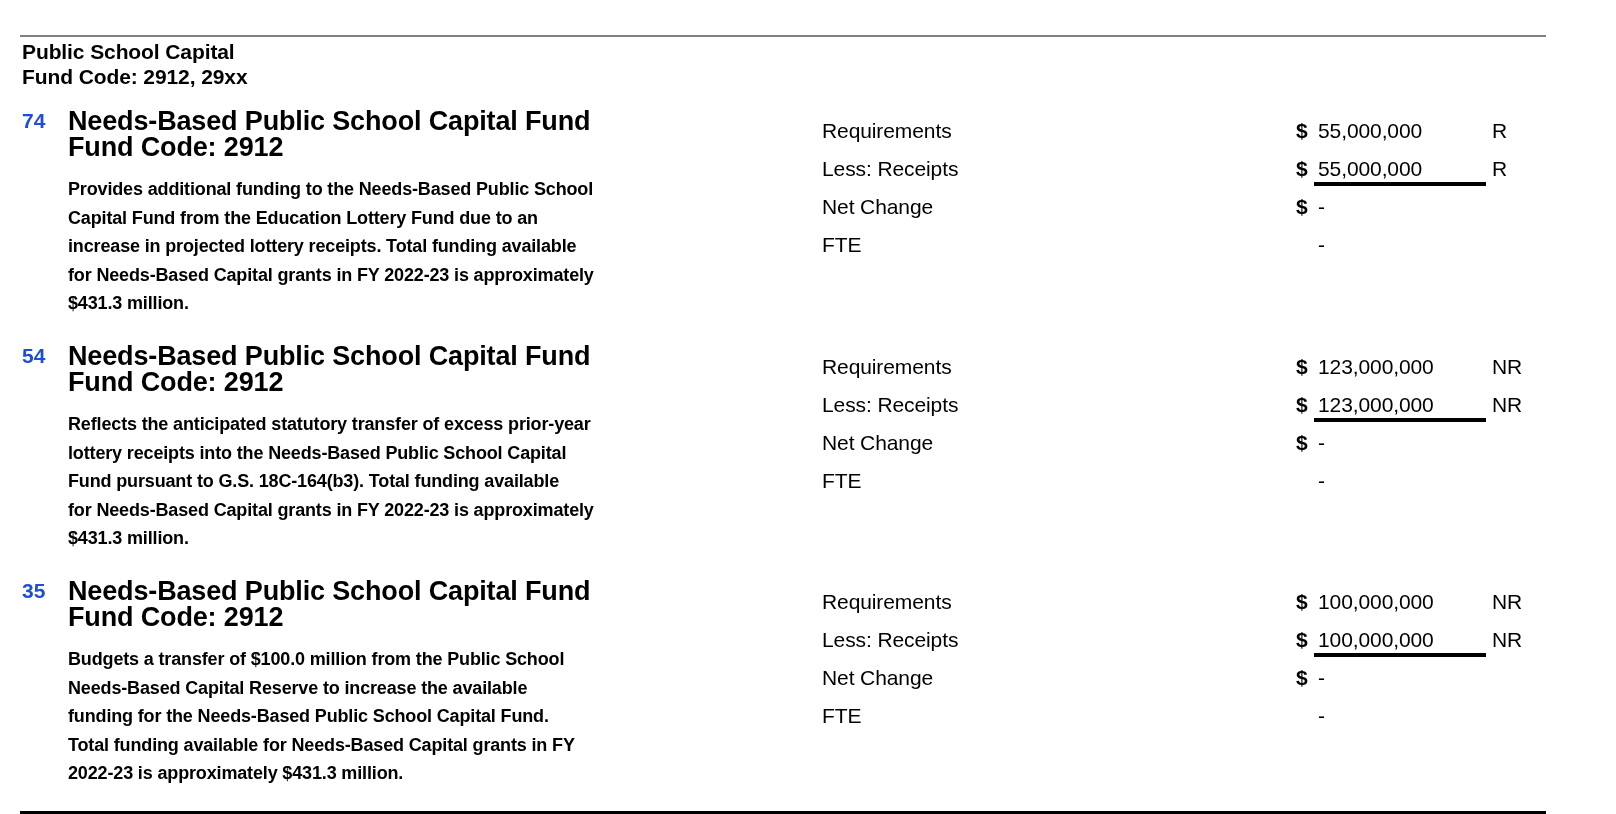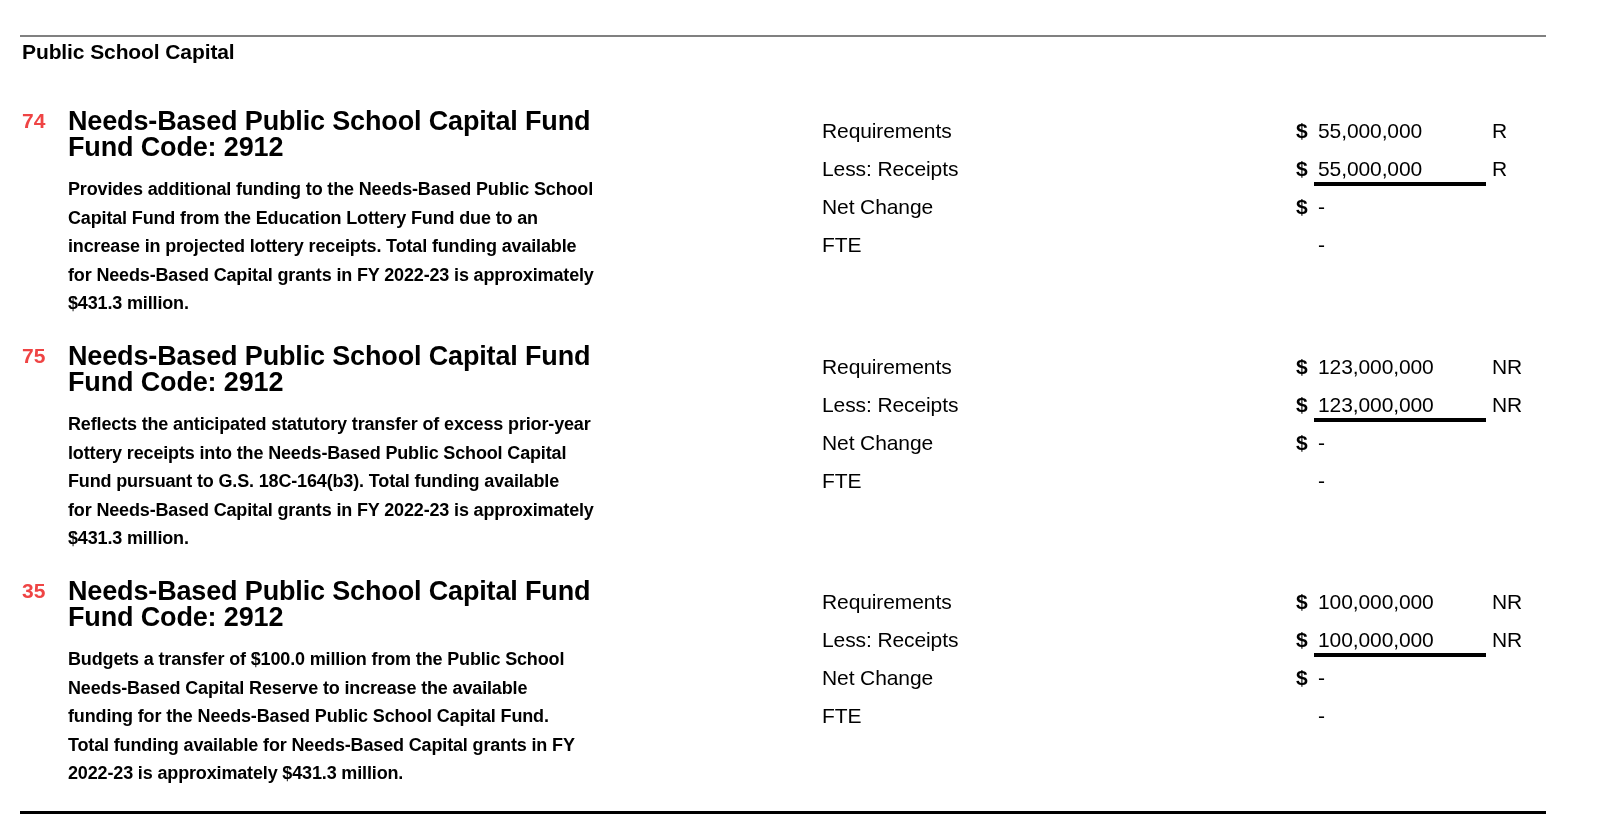--- a/index.html
+++ b/index.html
@@ -68,21 +68,21 @@
     width: 800px;
   }
   .item-num {
     position: absolute;
     left: 22px;
     top: 0;
     width: 40px;
     text-align: left;
     font-size: 21px;
     font-weight: bold;
-    color: #ef4444;
+    color: #1d4ed8;
     line-height: 26px;
   }
   .item-titles {
     position: absolute;
     left: 68px;
     top: 0;
     width: 730px;
     font-size: 27px;
     font-weight: bold;
     line-height: 26px;
@@ -153,20 +153,21 @@
 </style>
 </head>
 <body>
 
 <div class="page">
 
   <div class="rule-top"></div>
 
   <div class="section-head">
     <div>Public School Capital</div>
+    <div>Fund Code: 2912, 29xx</div>
   </div>
 
   <div class="item" style="top:76px;">
     <div class="item-left">
       <div class="item-num">74</div>
       <div class="item-titles">
         <div>Needs-Based Public School Capital Fund</div>
         <div>Fund Code: 2912</div>
       </div>
       <div class="item-desc" style="top:67px;">Provides additional funding to the Needs-Based Public School
@@ -197,21 +198,21 @@
       <div class="fin-row">
         <span class="fin-label">FTE</span>
         <span class="fin-amount">-</span>
         <span class="fin-suffix"></span>
       </div>
     </div>
   </div>
 
   <div class="item" style="top:311px;">
     <div class="item-left">
-      <div class="item-num">75</div>
+      <div class="item-num">54</div>
       <div class="item-titles">
         <div>Needs-Based Public School Capital Fund</div>
         <div>Fund Code: 2912</div>
       </div>
       <div class="item-desc" style="top:67px;">Reflects the anticipated statutory transfer of excess prior-year
 lottery receipts into the Needs-Based Public School Capital
 Fund pursuant to G.S. 18C-164(b3).  Total funding available
 for Needs-Based Capital grants in FY 2022-23 is approximately
 $431.3 million.</div>
     </div>

